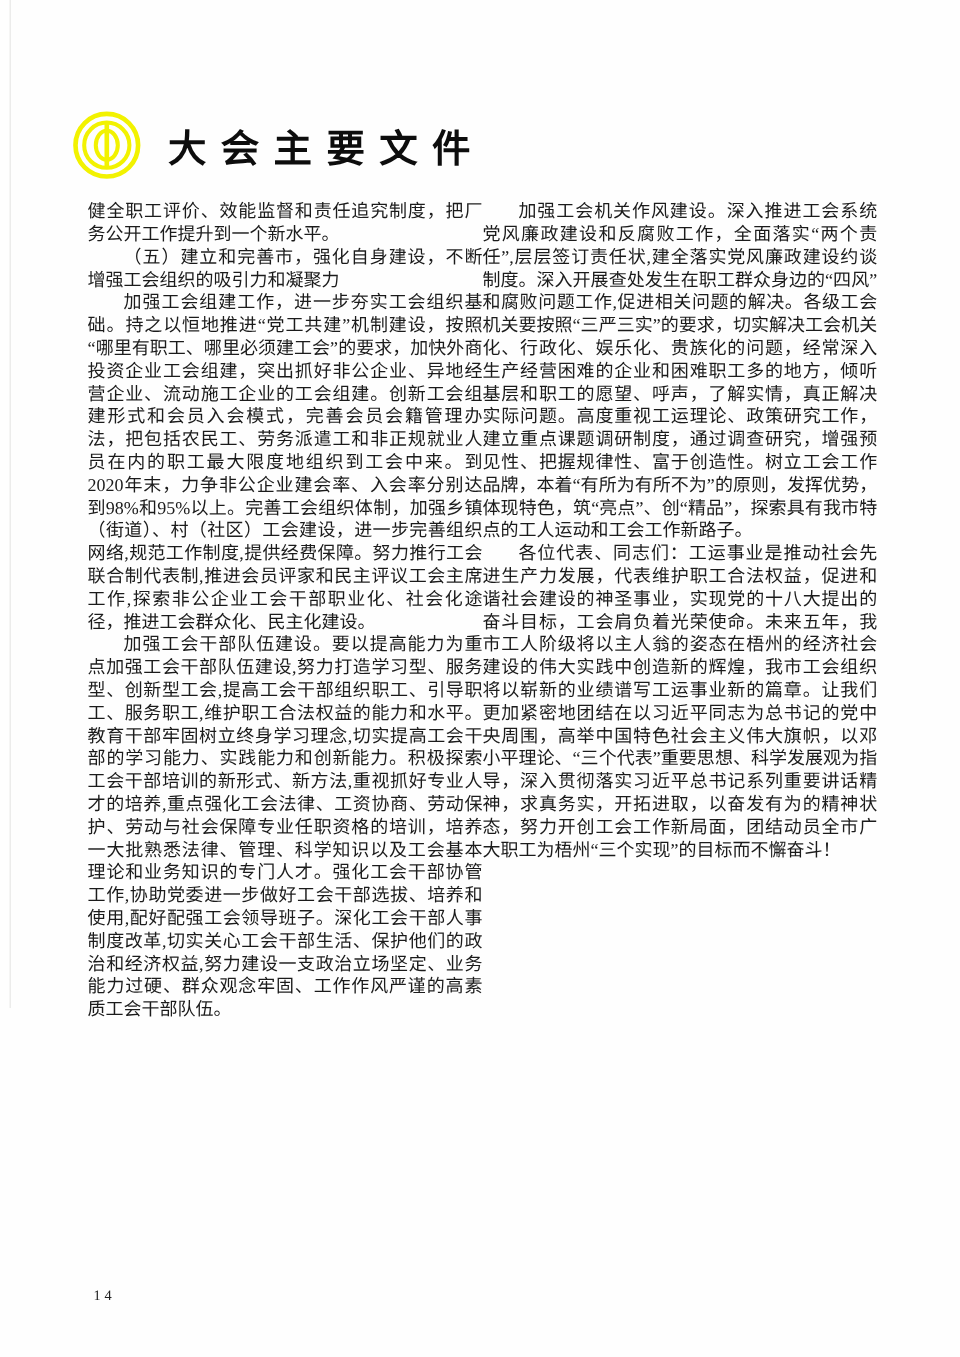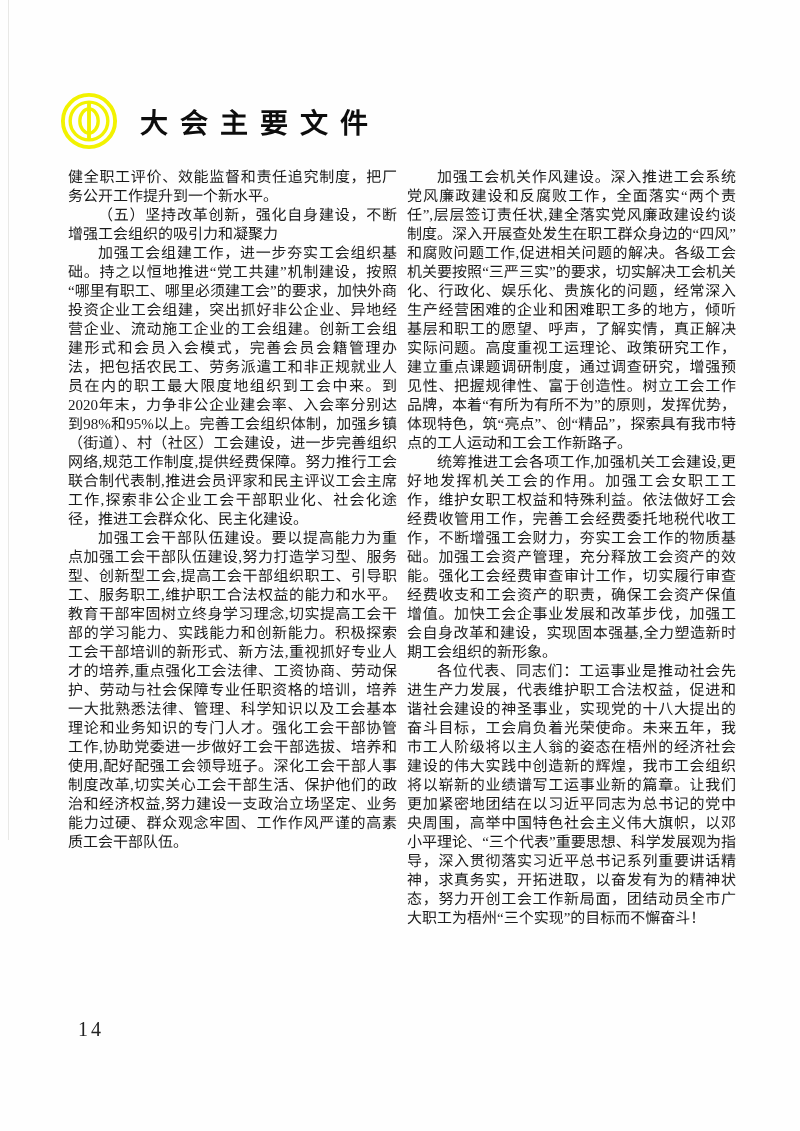--- a/index.html
+++ b/index.html
@@ -34,51 +34,51 @@
     align-items: center;
   }
   .logo {
     width: 58px;
     height: 58px;
     margin-right: 22px;
     flex: 0 0 auto;
   }
   .logo svg { display: block; width: 100%; height: 100%; }
   .doc-title {
-    font-size: 28px;
+    font-size: 32px;
     font-weight: 700;
     letter-spacing: 12px;
     color: #0d0d0d;
     white-space: nowrap;
   }
   .columns {
     position: absolute;
     left: 68px;
     top: 168px;
     width: 668px;
     display: flex;
-    justify-content: space-between;
+    justify-content: center;
   }
   .column {
     width: 329px;
   }
   .para {
     margin: 0;
     font-size: 15px;
     line-height: 19px;
     text-align: justify;
     text-justify: inter-ideograph;
     color: #1b1b1b;
   }
   .para.indent { text-indent: 2em; }
   .page-number {
     position: absolute;
     left: 78px;
-    top: 1018px;
-    font-size: 20px;
+    top: 1072px;
+    font-size: 12px;
     letter-spacing: 3px;
     color: #222;
   }
 </style>
 </head>
 <body>
 
 <div class="page">
   <div class="scan-edge"></div>
 
@@ -90,25 +90,24 @@
         <ellipse cx="30" cy="30" rx="9.5" ry="12.5" fill="none" stroke="var(--logo-color, #f2f200)" stroke-width="3.5"></ellipse>
         <rect x="28" y="11" width="4" height="38" fill="var(--logo-color, #f2f200)"></rect>
       </svg>
     </span>
     <span class="doc-title">大会主要文件</span>
   </div>
 
   <div class="columns">
     <div class="column">
         <p class="para">健全职工评价、效能监督和责任追究制度，把厂务公开工作提升到一个新水平。</p>
-        <p class="para indent">（五）坚持改革创新，强化自身建设，不断增强工会组织的吸引力和凝聚力</p>
+        <p class="para indent">（五）建立和完善市，强化自身建设，不断增强工会组织的吸引力和凝聚力</p>
         <p class="para indent">加强工会组建工作，进一步夯实工会组织基础。持之以恒地推进“党工共建”机制建设，按照“哪里有职工、哪里必须建工会”的要求，加快外商投资企业工会组建，突出抓好非公企业、异地经营企业、流动施工企业的工会组建。创新工会组建形式和会员入会模式，完善会员会籍管理办法，把包括农民工、劳务派遣工和非正规就业人员在内的职工最大限度地组织到工会中来。到2020年末，力争非公企业建会率、入会率分别达到98%和95%以上。完善工会组织体制，加强乡镇（街道）、村（社区）工会建设，进一步完善组织网络,规范工作制度,提供经费保障。努力推行工会联合制代表制,推进会员评家和民主评议工会主席工作,探索非公企业工会干部职业化、社会化途径，推进工会群众化、民主化建设。</p>
         <p class="para indent">加强工会干部队伍建设。要以提高能力为重点加强工会干部队伍建设,努力打造学习型、服务型、创新型工会,提高工会干部组织职工、引导职工、服务职工,维护职工合法权益的能力和水平。教育干部牢固树立终身学习理念,切实提高工会干部的学习能力、实践能力和创新能力。积极探索工会干部培训的新形式、新方法,重视抓好专业人才的培养,重点强化工会法律、工资协商、劳动保护、劳动与社会保障专业任职资格的培训，培养一大批熟悉法律、管理、科学知识以及工会基本理论和业务知识的专门人才。强化工会干部协管工作,协助党委进一步做好工会干部选拔、培养和使用,配好配强工会领导班子。深化工会干部人事制度改革,切实关心工会干部生活、保护他们的政治和经济权益,努力建设一支政治立场坚定、业务能力过硬、群众观念牢固、工作作风严谨的高素质工会干部队伍。</p>
       </div>
     <div class="column">
         <p class="para indent">加强工会机关作风建设。深入推进工会系统党风廉政建设和反腐败工作，全面落实“两个责任”,层层签订责任状,建全落实党风廉政建设约谈制度。深入开展查处发生在职工群众身边的“四风”和腐败问题工作,促进相关问题的解决。各级工会机关要按照“三严三实”的要求，切实解决工会机关化、行政化、娱乐化、贵族化的问题，经常深入生产经营困难的企业和困难职工多的地方，倾听基层和职工的愿望、呼声，了解实情，真正解决实际问题。高度重视工运理论、政策研究工作，建立重点课题调研制度，通过调查研究，增强预见性、把握规律性、富于创造性。树立工会工作品牌，本着“有所为有所不为”的原则，发挥优势，体现特色，筑“亮点”、创“精品”，探索具有我市特点的工人运动和工会工作新路子。</p>
-        <p class="para indent">统筹推进工会各项工作,加强机关工会建设,更好地发挥机关工会的作用。加强工会女职工工作，维护女职工权益和特殊利益。依法做好工会经费收管用工作，完善工会经费委托地税代收工作，不断增强工会财力，夯实工会工作的物质基础。加强工会资产管理，充分释放工会资产的效能。强化工会经费审查审计工作，切实履行审查经费收支和工会资产的职责，确保工会资产保值增值。加快工会企事业发展和改革步伐，加强工会自身改革和建设，实现固本强基,全力塑造新时期工会组织的新形象。</p>
         <p class="para indent">各位代表、同志们：工运事业是推动社会先进生产力发展，代表维护职工合法权益，促进和谐社会建设的神圣事业，实现党的十八大提出的奋斗目标，工会肩负着光荣使命。未来五年，我市工人阶级将以主人翁的姿态在梧州的经济社会建设的伟大实践中创造新的辉煌，我市工会组织将以崭新的业绩谱写工运事业新的篇章。让我们更加紧密地团结在以习近平同志为总书记的党中央周围，高举中国特色社会主义伟大旗帜，以邓小平理论、“三个代表”重要思想、科学发展观为指导，深入贯彻落实习近平总书记系列重要讲话精神，求真务实，开拓进取，以奋发有为的精神状态，努力开创工会工作新局面，团结动员全市广大职工为梧州“三个实现”的目标而不懈奋斗！</p>
       </div>
   </div>
 
   <div class="page-number">14</div>
 </div>
 
 </body></html>

